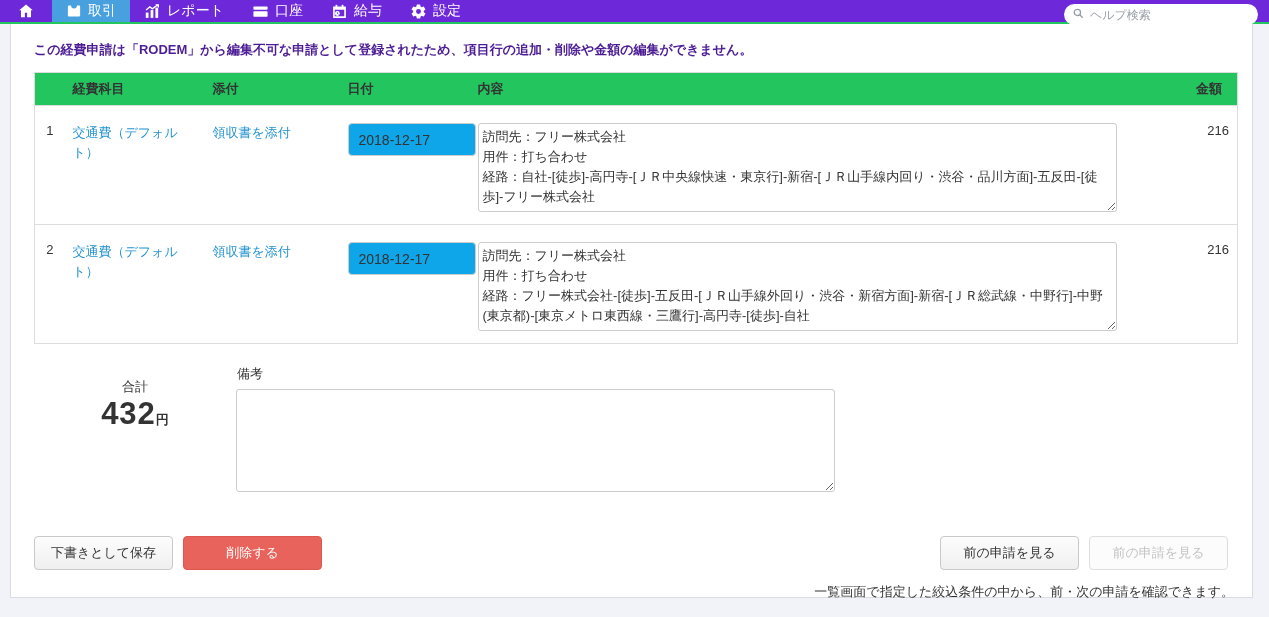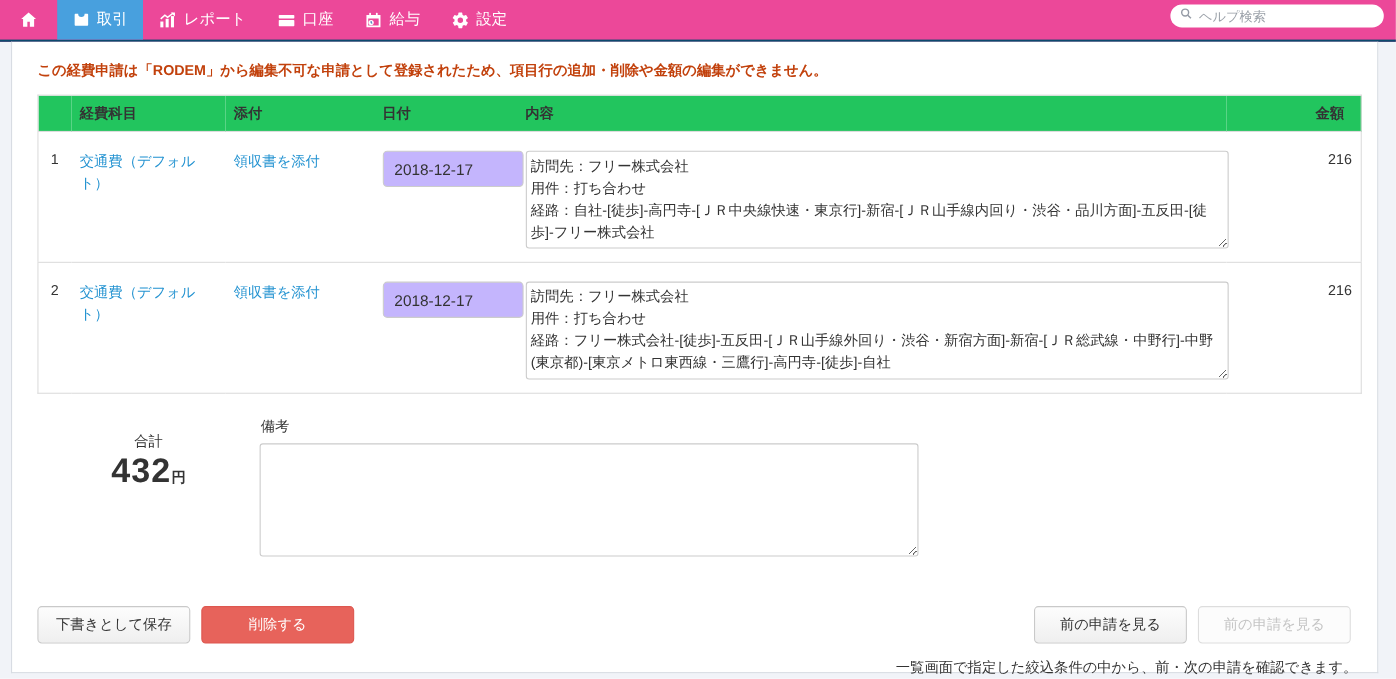--- a/index.html
+++ b/index.html
@@ -5,21 +5,21 @@
   * { box-sizing: border-box; }
   html,body { margin:0; padding:0; }
   body {
     width:1269px; height:617px; overflow:hidden;
     background:#f1f3f8;
     font-family:"Liberation Sans","DejaVu Sans",sans-serif;
     color:#333;
   }
   
   .navbar {
-    height:38px; background:#ec4899; border-bottom:2px solid #0c4a6e;
+    height:24px; background:#6d28d9; border-bottom:2px solid #22c55e;
     display:flex; align-items:stretch; position:relative;
   }
   .nav-item {
     display:flex; align-items:center; gap:6px; padding:0 14px;
     color:#fff; font-size:14px; cursor:pointer; white-space:nowrap;
   }
   .nav-item.home { padding:0 17px; }
   .nav-item.active { background:#48a0de; }
   .nav-item svg { display:block; }
   .searchbox {
@@ -30,38 +30,38 @@
     border:none; outline:none; background:transparent; flex:1;
     font-size:12px; color:#333; font-family:inherit; padding:0 0 0 5px;
   }
   .searchbox input::placeholder { color:#9aa0a8; }
   
   .card {
     margin:0 16px 0 10px; height:574px;
     background:#fff; border:1px solid #d8dce3; border-top:none;
     padding:17px 16px 23px 23px; position:relative;
   }
-  .notice { font-size:13px; font-weight:bold; color:#c2410c; margin:0 0 13px 0; }
+  .notice { font-size:13px; font-weight:bold; color:#4c1d95; margin:0 0 13px 0; }
   
   table.expense { border-collapse:collapse; border:1px solid #ddd; width:1203px; table-layout:fixed; }
   table.expense th {
     background:#22c55e; font-size:13px; font-weight:bold; text-align:left;
     padding:7px 8px; border-bottom:1px solid #ddd;
   }
   table.expense th.num-h { padding:7px 0; }
   table.expense th.amount-h { text-align:right; padding-right:15px; }
   table.expense td { vertical-align:top; padding:17px 8px 9px 8px; font-size:13px; }
   table.expense tr.item-row + tr.item-row td { border-top:1px solid #ddd; }
   td.idx { text-align:center; padding-top:22px; padding-left:0; padding-right:0; font-size:14px; }
   td.cat, td.att { padding-top:22px; }
   a.blue-link { color:#2493d1; text-decoration:none; cursor:pointer; line-height:1.5; }
   td.cat a.blue-link { display:inline-block; width:114px;font-family:Liberation Serif, serif; }
   input.date-input {
     width:128px; height:33px; border:1px solid #ccc; border-radius:4px;
-    padding:0 10px; font-size:14px; color:#333; font-family:inherit; background:#c4b5fd;
+    padding:0 10px; font-size:14px; color:#333; font-family:inherit; background:#0ea5e9;
   }
   textarea.desc {
     width:639px; height:89px; border:1px solid #ccc; border-radius:3px;
     padding:3px 4px; font-size:13px; line-height:1.55; color:#333;
     font-family:inherit; resize:both;
   }
   td.amount { text-align:right; padding-right:21px; padding-top:20px; }
   
   .summary-row { display:flex; margin-top:21px; }
   .total-block { width:202px; text-align:center; padding-top:13px; }

